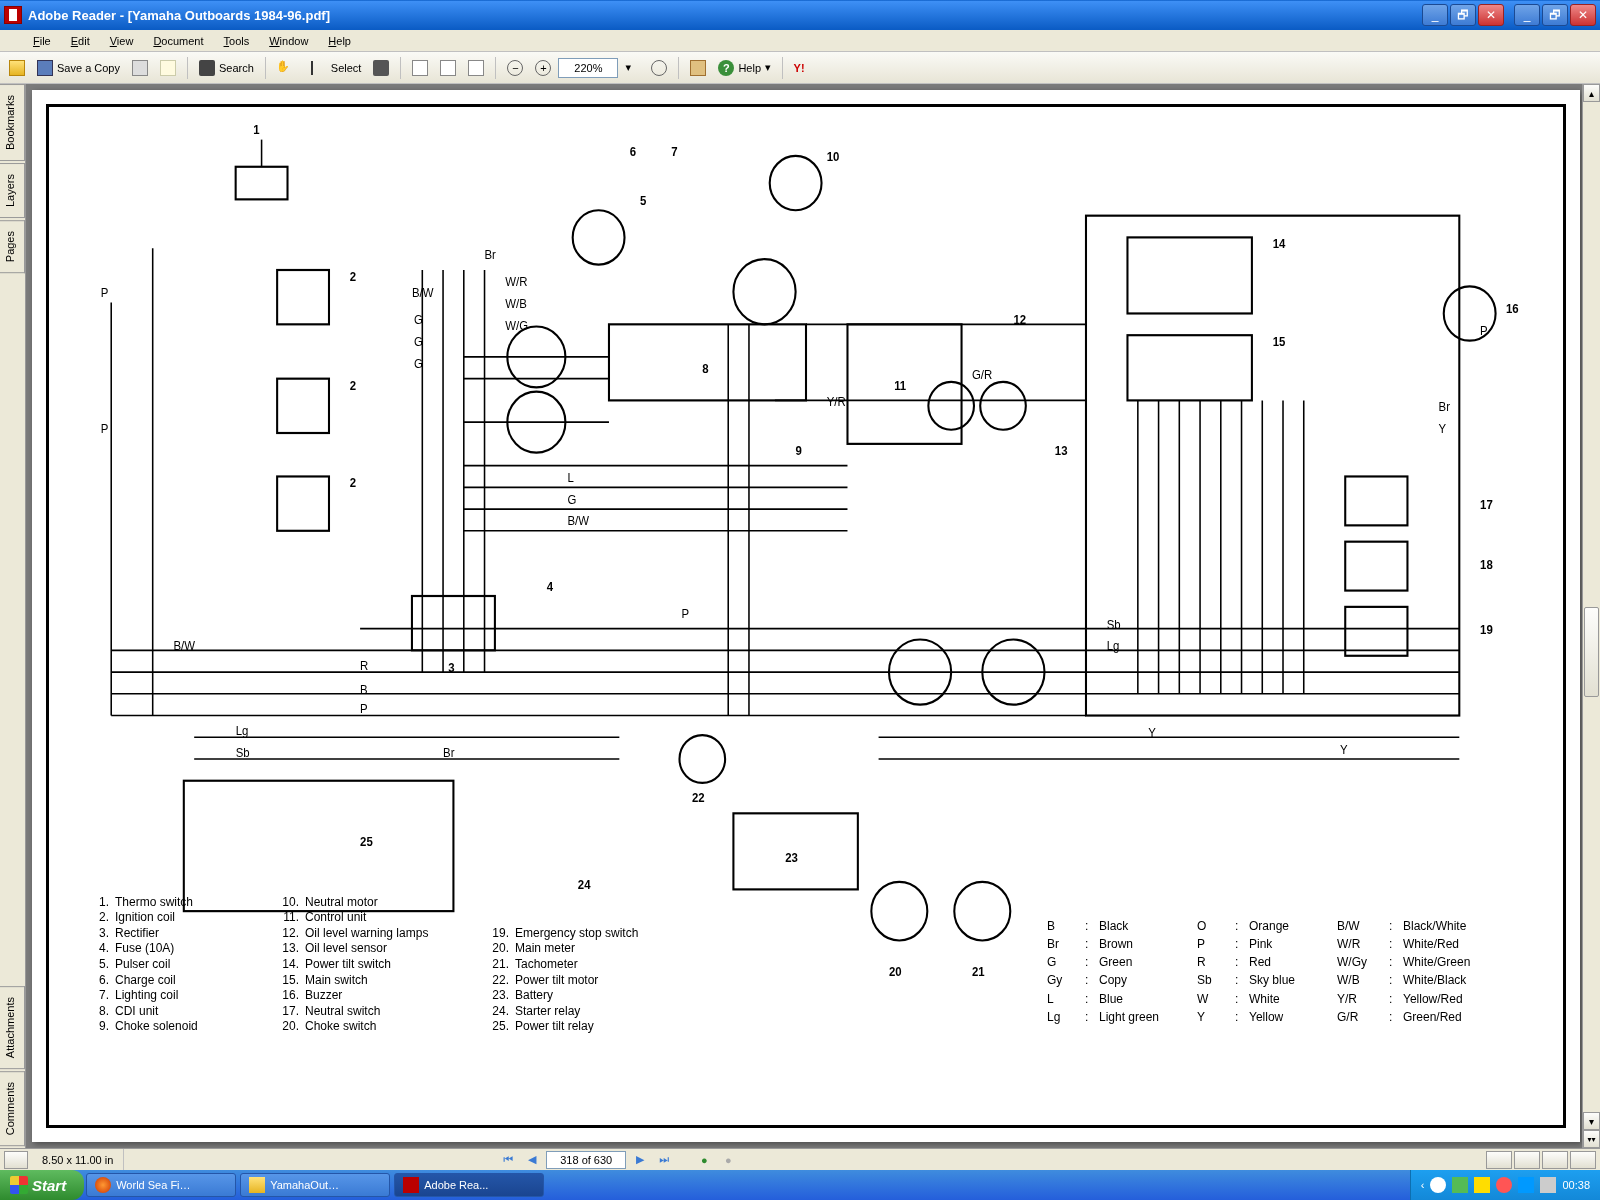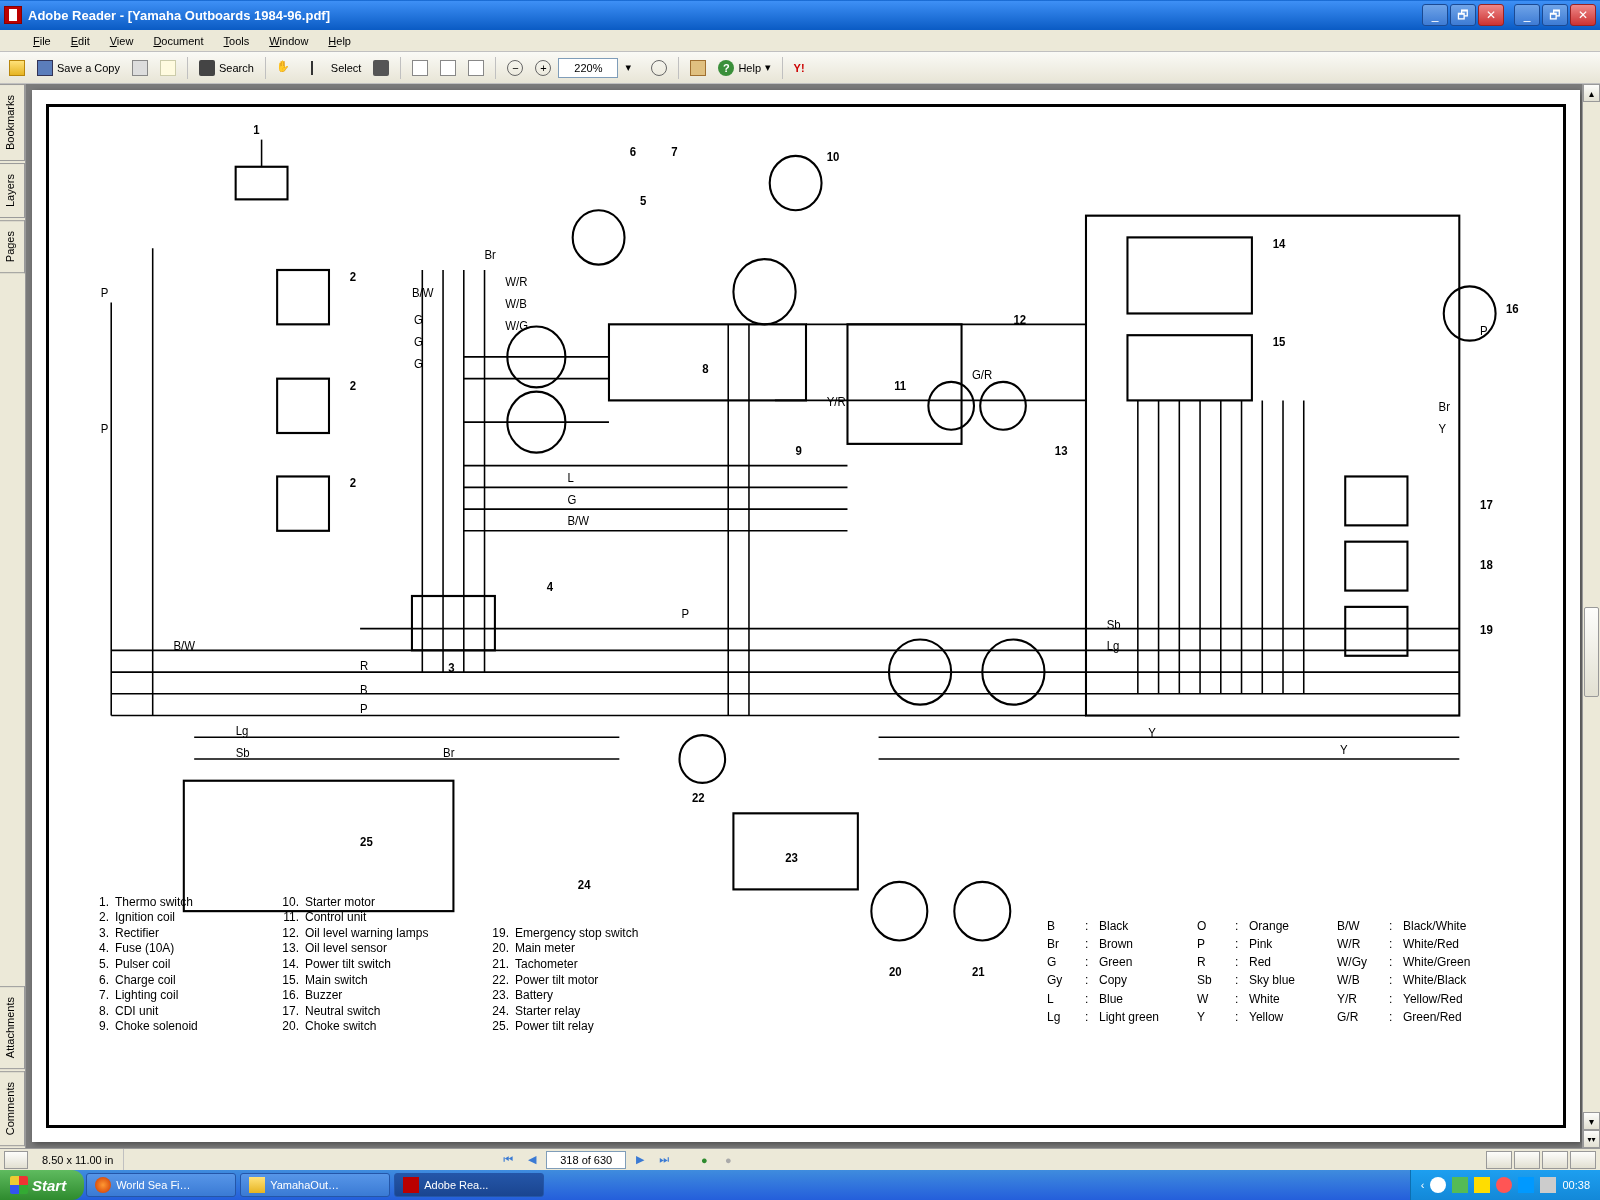--- a/index.html
+++ b/index.html
@@ -334,21 +334,21 @@
               <span>Charge coil</span>
               <span class="num">7.</span>
               <span>Lighting coil</span>
               <span class="num">8.</span>
               <span>CDI unit</span>
               <span class="num">9.</span>
               <span>Choke solenoid</span>
             </div>
           <div class="legend leg2" id="leg2">
               <span class="num">10.</span>
-              <span>Starter motor</span>
+              <span>Neutral motor</span>
               <span class="num">11.</span>
               <span>Control unit</span>
               <span class="num">12.</span>
               <span>Oil level warning lamps</span>
               <span class="num">13.</span>
               <span>Oil level sensor</span>
               <span class="num">14.</span>
               <span>Power tilt switch</span>
               <span class="num">15.</span>
               <span>Main switch</span>

